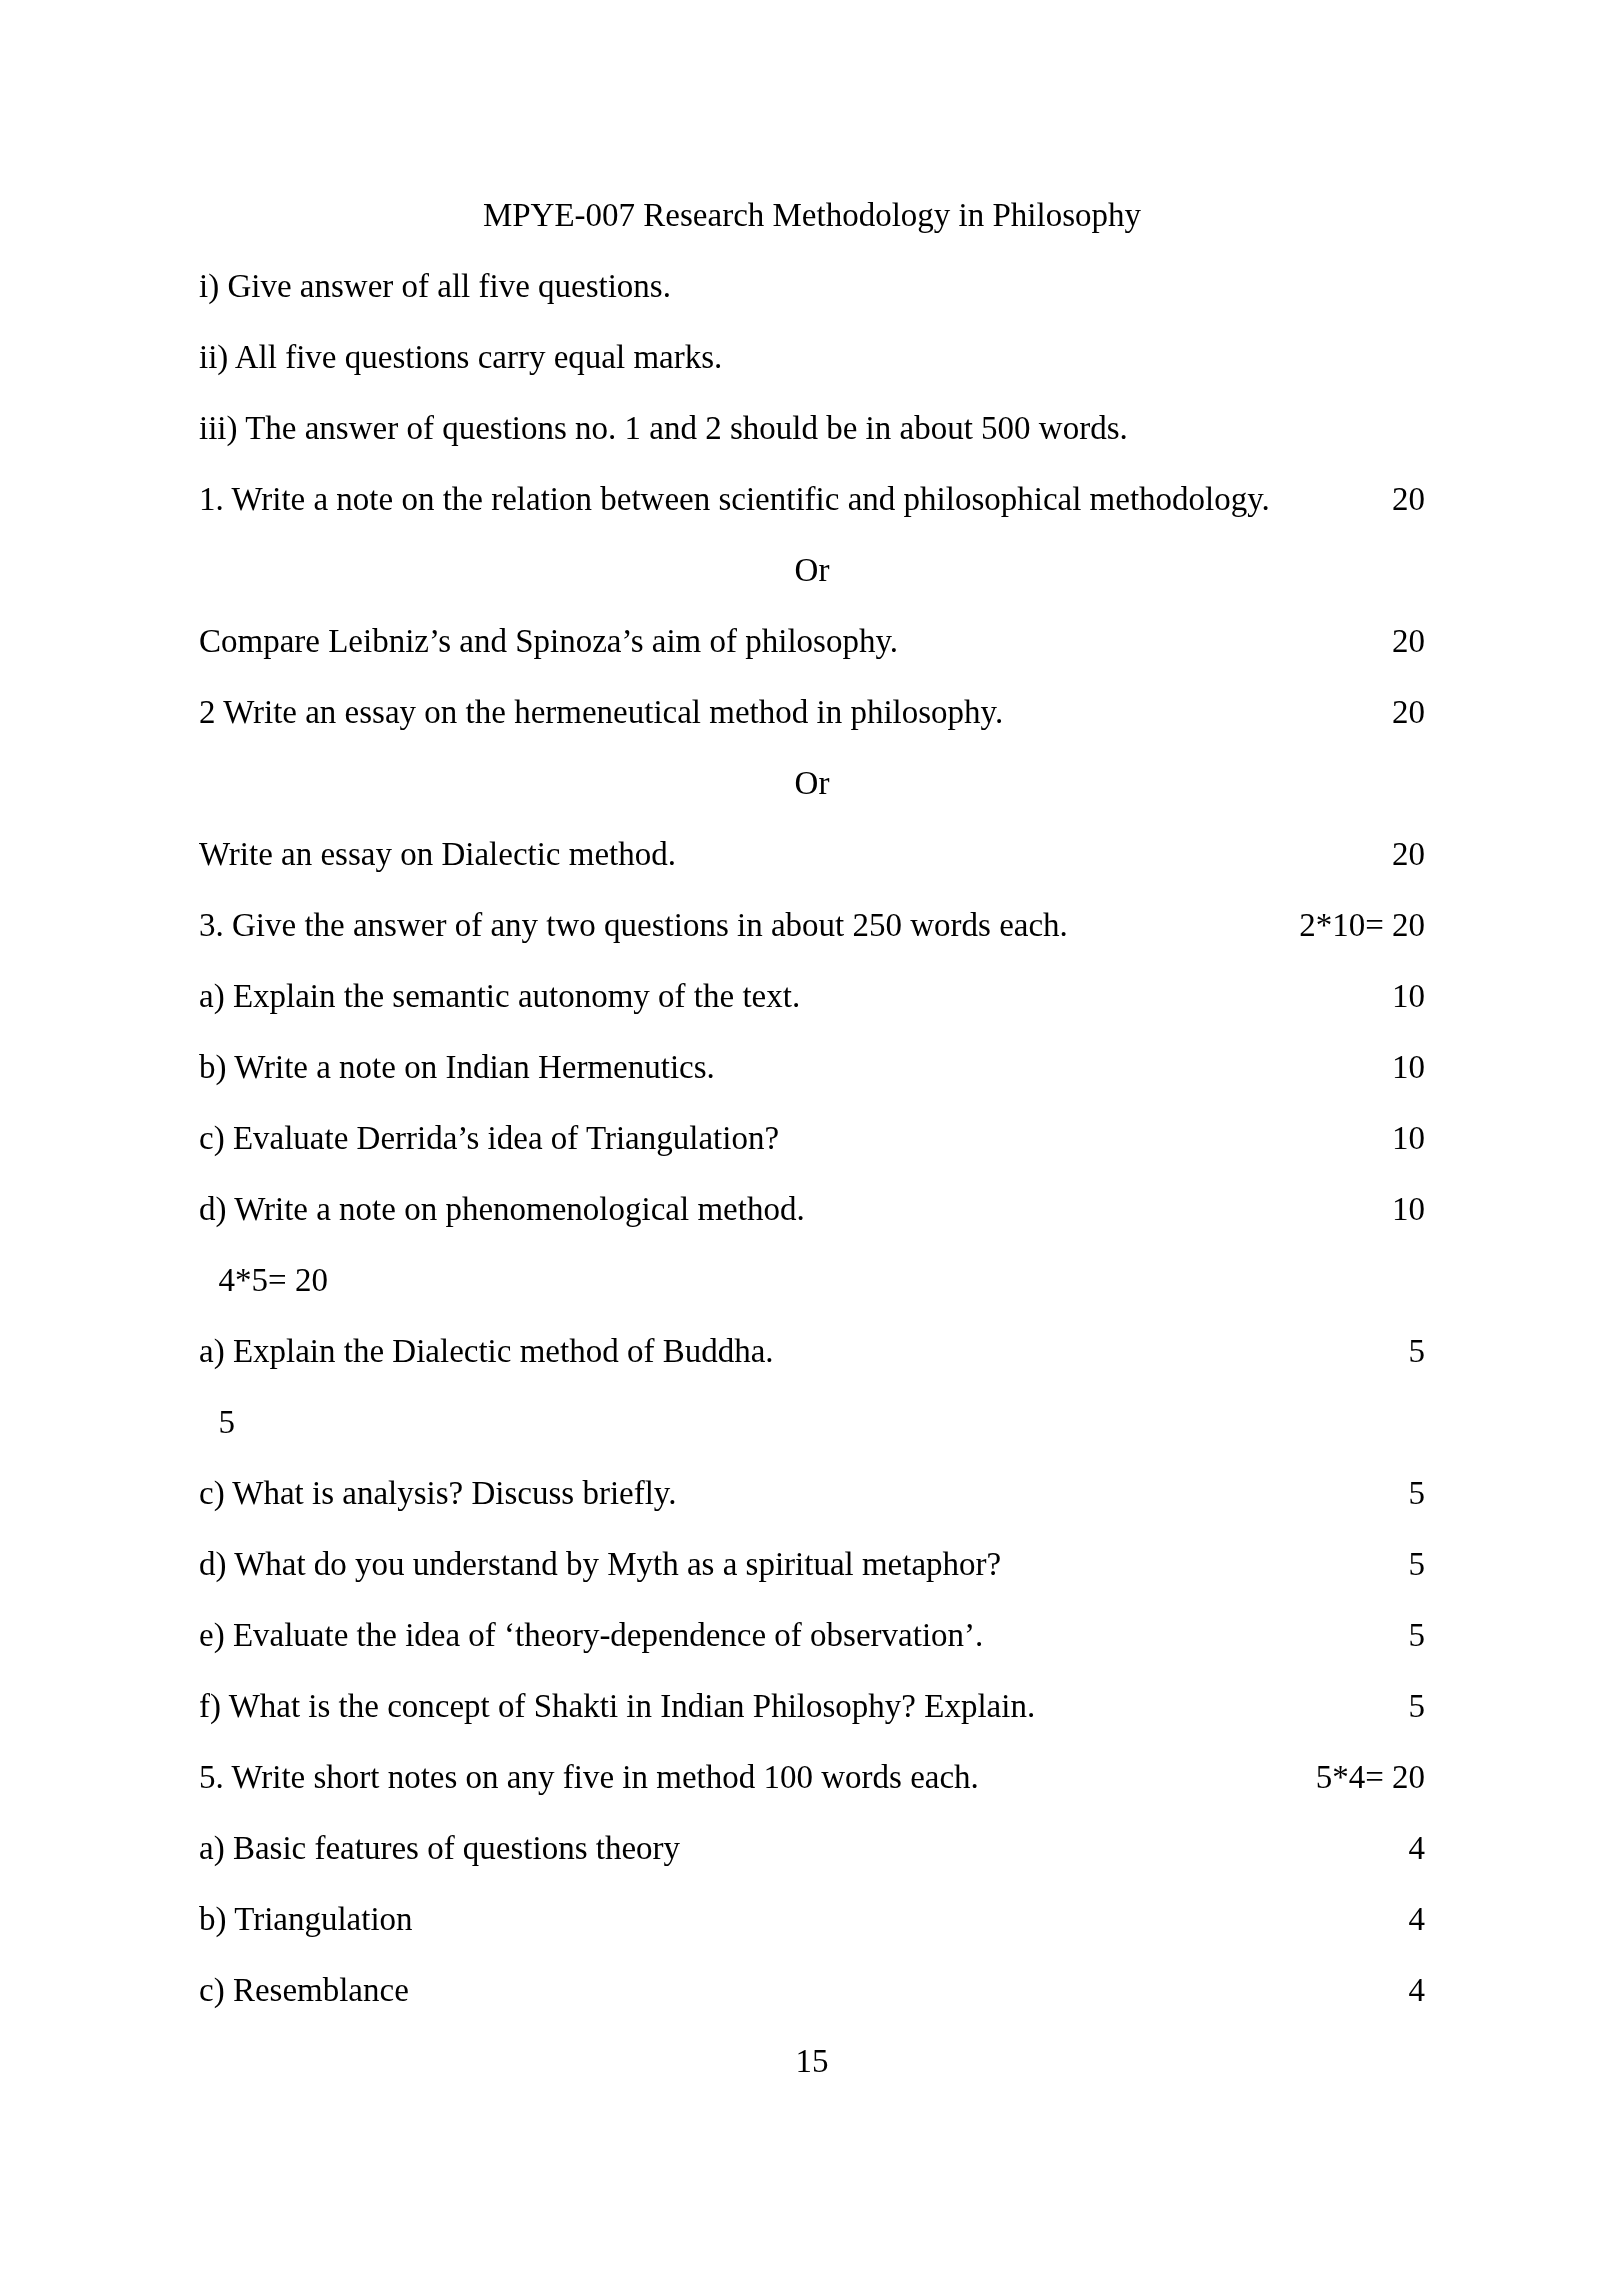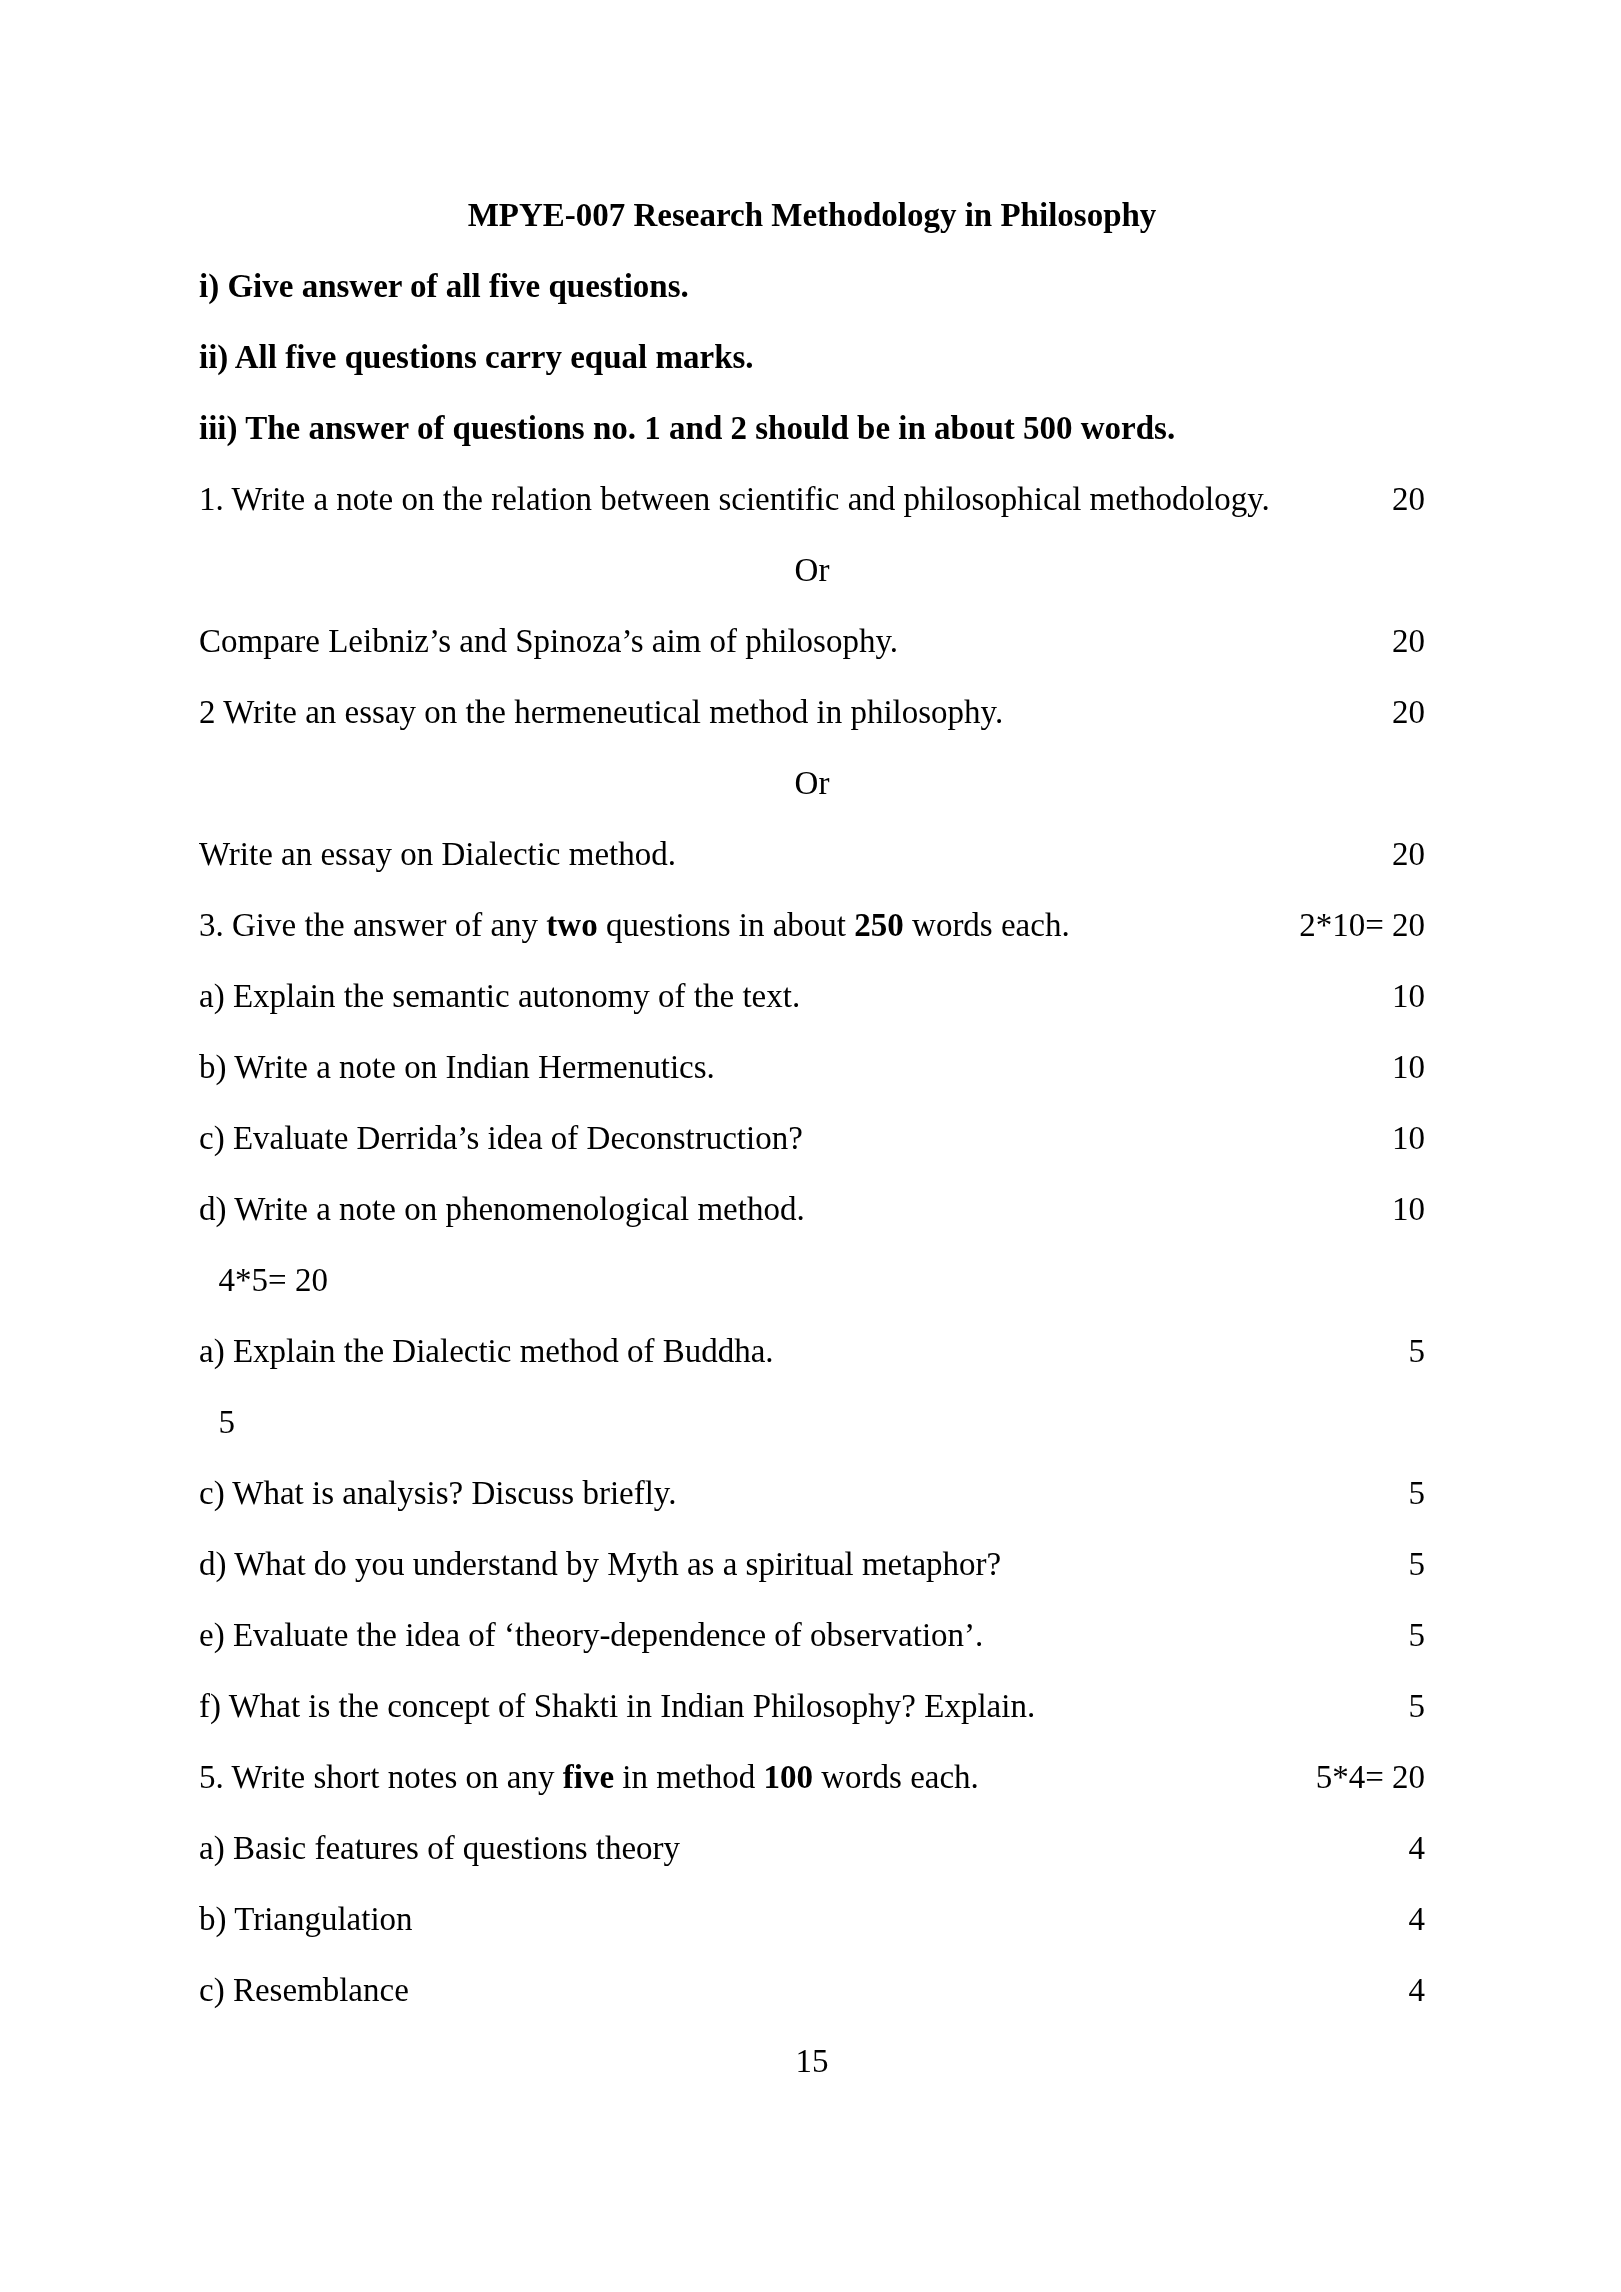--- a/index.html
+++ b/index.html
@@ -24,21 +24,21 @@
     justify-content: space-between;
     align-items: baseline;
     height: 71px;
     line-height: 71px;
     white-space: nowrap;
   }
   .row.center {
     justify-content: center;
   }
   .bold {
-    font-weight: bold;
+    font-weight: normal;
   }
   .marks {
     text-align: right;
     padding-left: 19.6px;
     font-family: Liberation Serif, serif;
   }
 </style>
 </head>
 <body>
 
@@ -83,21 +83,21 @@
     </div>
     <div class="row">
       <span class="row-text">a) Explain the semantic autonomy of the text.</span>
       <span class="marks">10</span>
     </div>
     <div class="row">
       <span class="row-text">b) Write a note on Indian Hermenutics.</span>
       <span class="marks">10</span>
     </div>
     <div class="row">
-      <span class="row-text">c) Evaluate Derrida’s idea of Deconstruction?</span>
+      <span class="row-text">c) Evaluate Derrida’s idea of Triangulation?</span>
       <span class="marks">10</span>
     </div>
     <div class="row">
       <span class="row-text">d) Write a note on phenomenological method.</span>
       <span class="marks">10</span>
     </div>
     <div class="row">
       <span class="marks">4*5= 20</span>
     </div>
     <div class="row">

